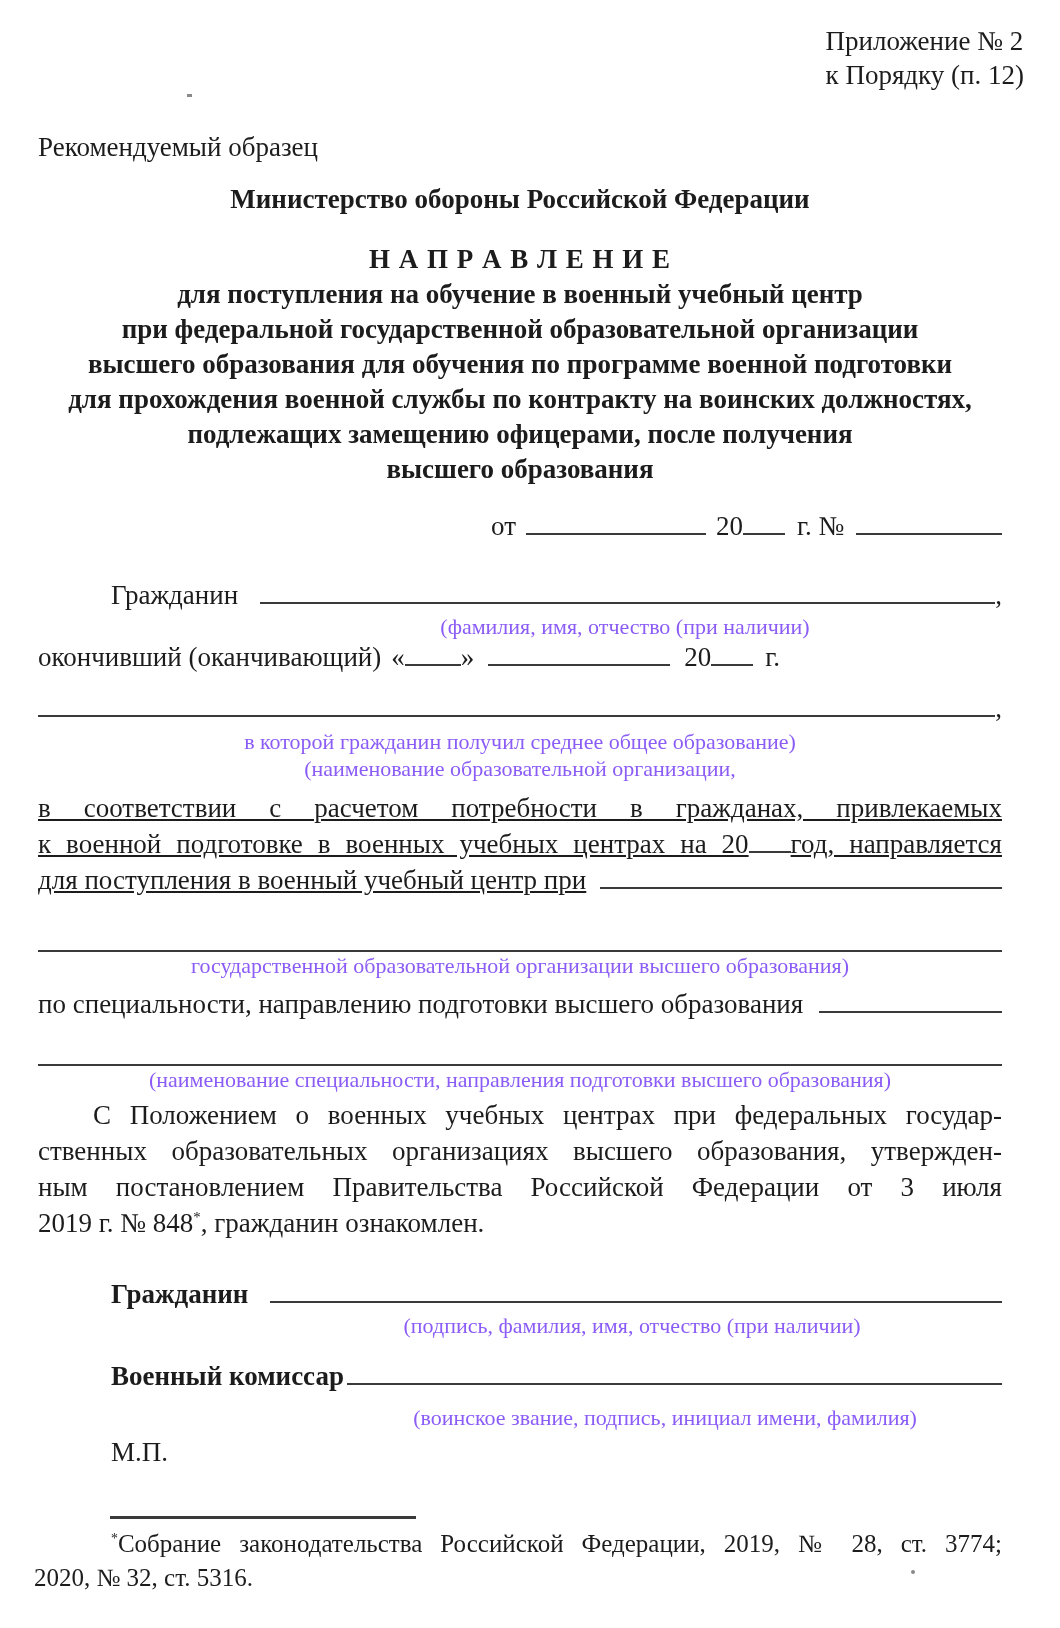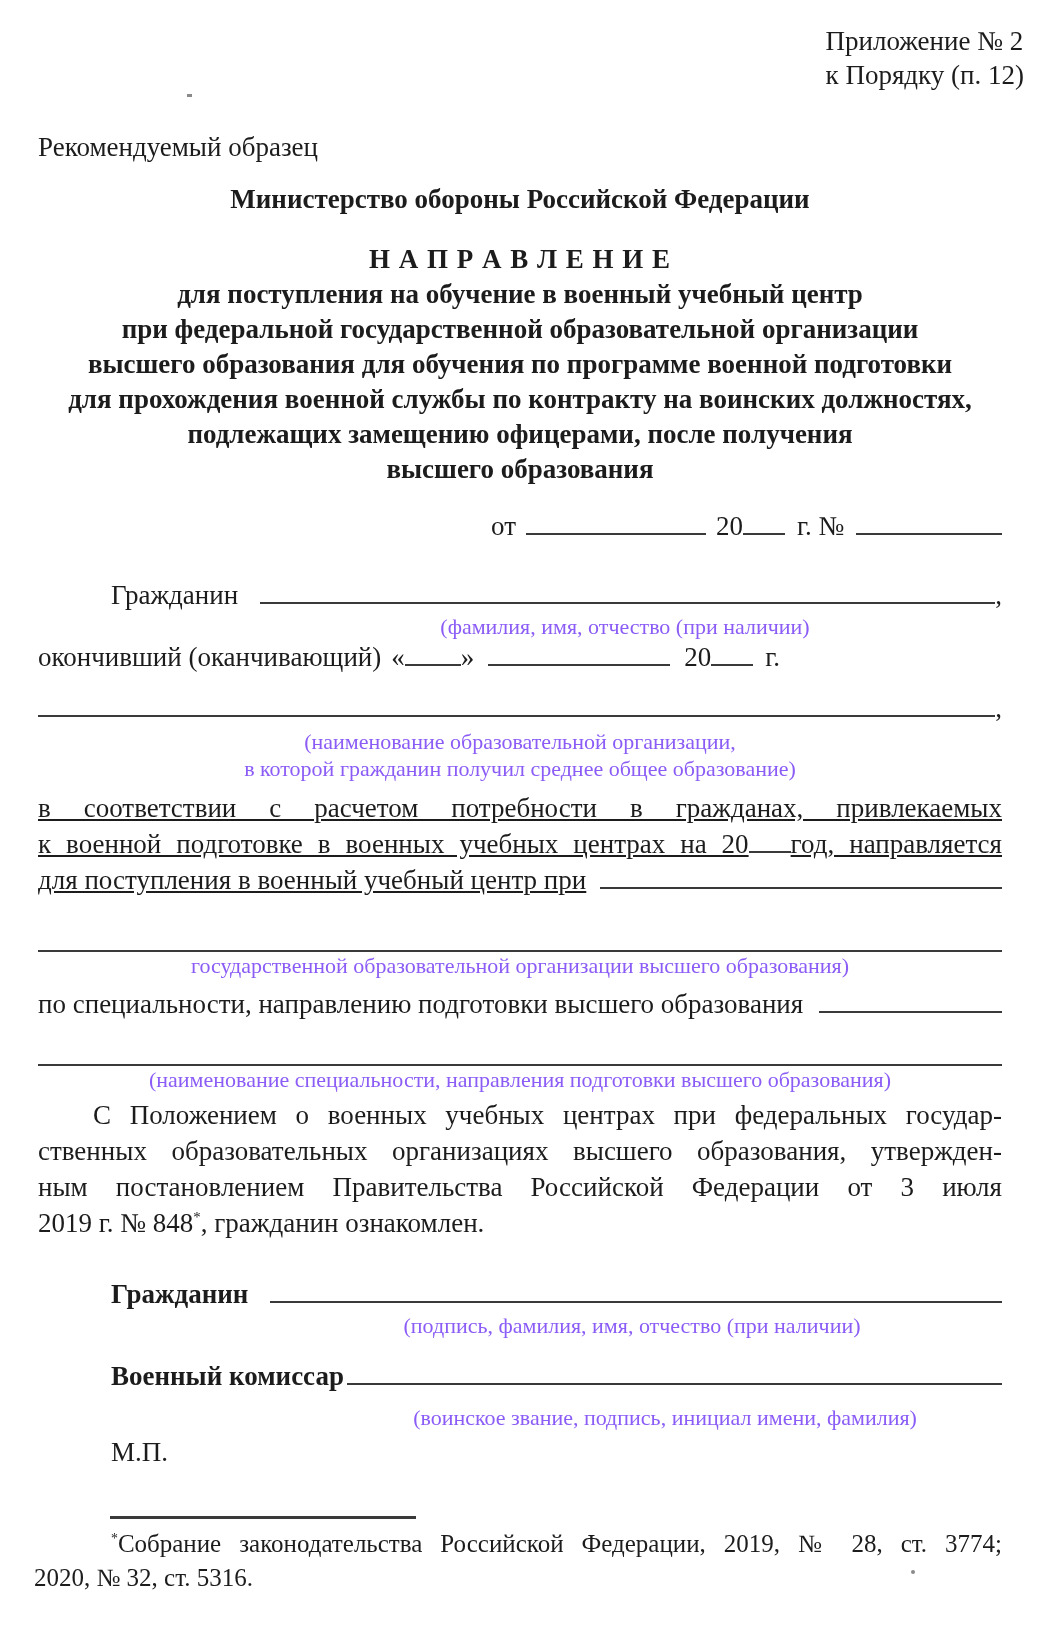--- a/index.html
+++ b/index.html
@@ -196,22 +196,22 @@
     <span class="t20">20</span>
     <span class="blank byear"></span>
     <span class="tg">г.</span>
   </div>
 
   <div class="row org-line-row">
     <span class="blank fill"></span>
     <span>,</span>
   </div>
   <div class="caption caption-org center">
+    <div>в которой гражданин получил среднее общее образование)</div>
     <div>(наименование образовательной организации,</div>
-    <div>в которой гражданин получил среднее общее образование)</div>
   </div>
 
   <div class="para1">
     <div class="jl">в соответствии с расчетом потребности в гражданах, привлекаемых</div>
     <div class="jl">
       <span>к военной подготовке в военных учебных центрах на 20</span><span class="blank b20"></span><span>год, направляется</span>
     </div>
     <div class="row line3">
       <span>для поступления в военный учебный центр при</span>
       <span class="blank fill"></span>

